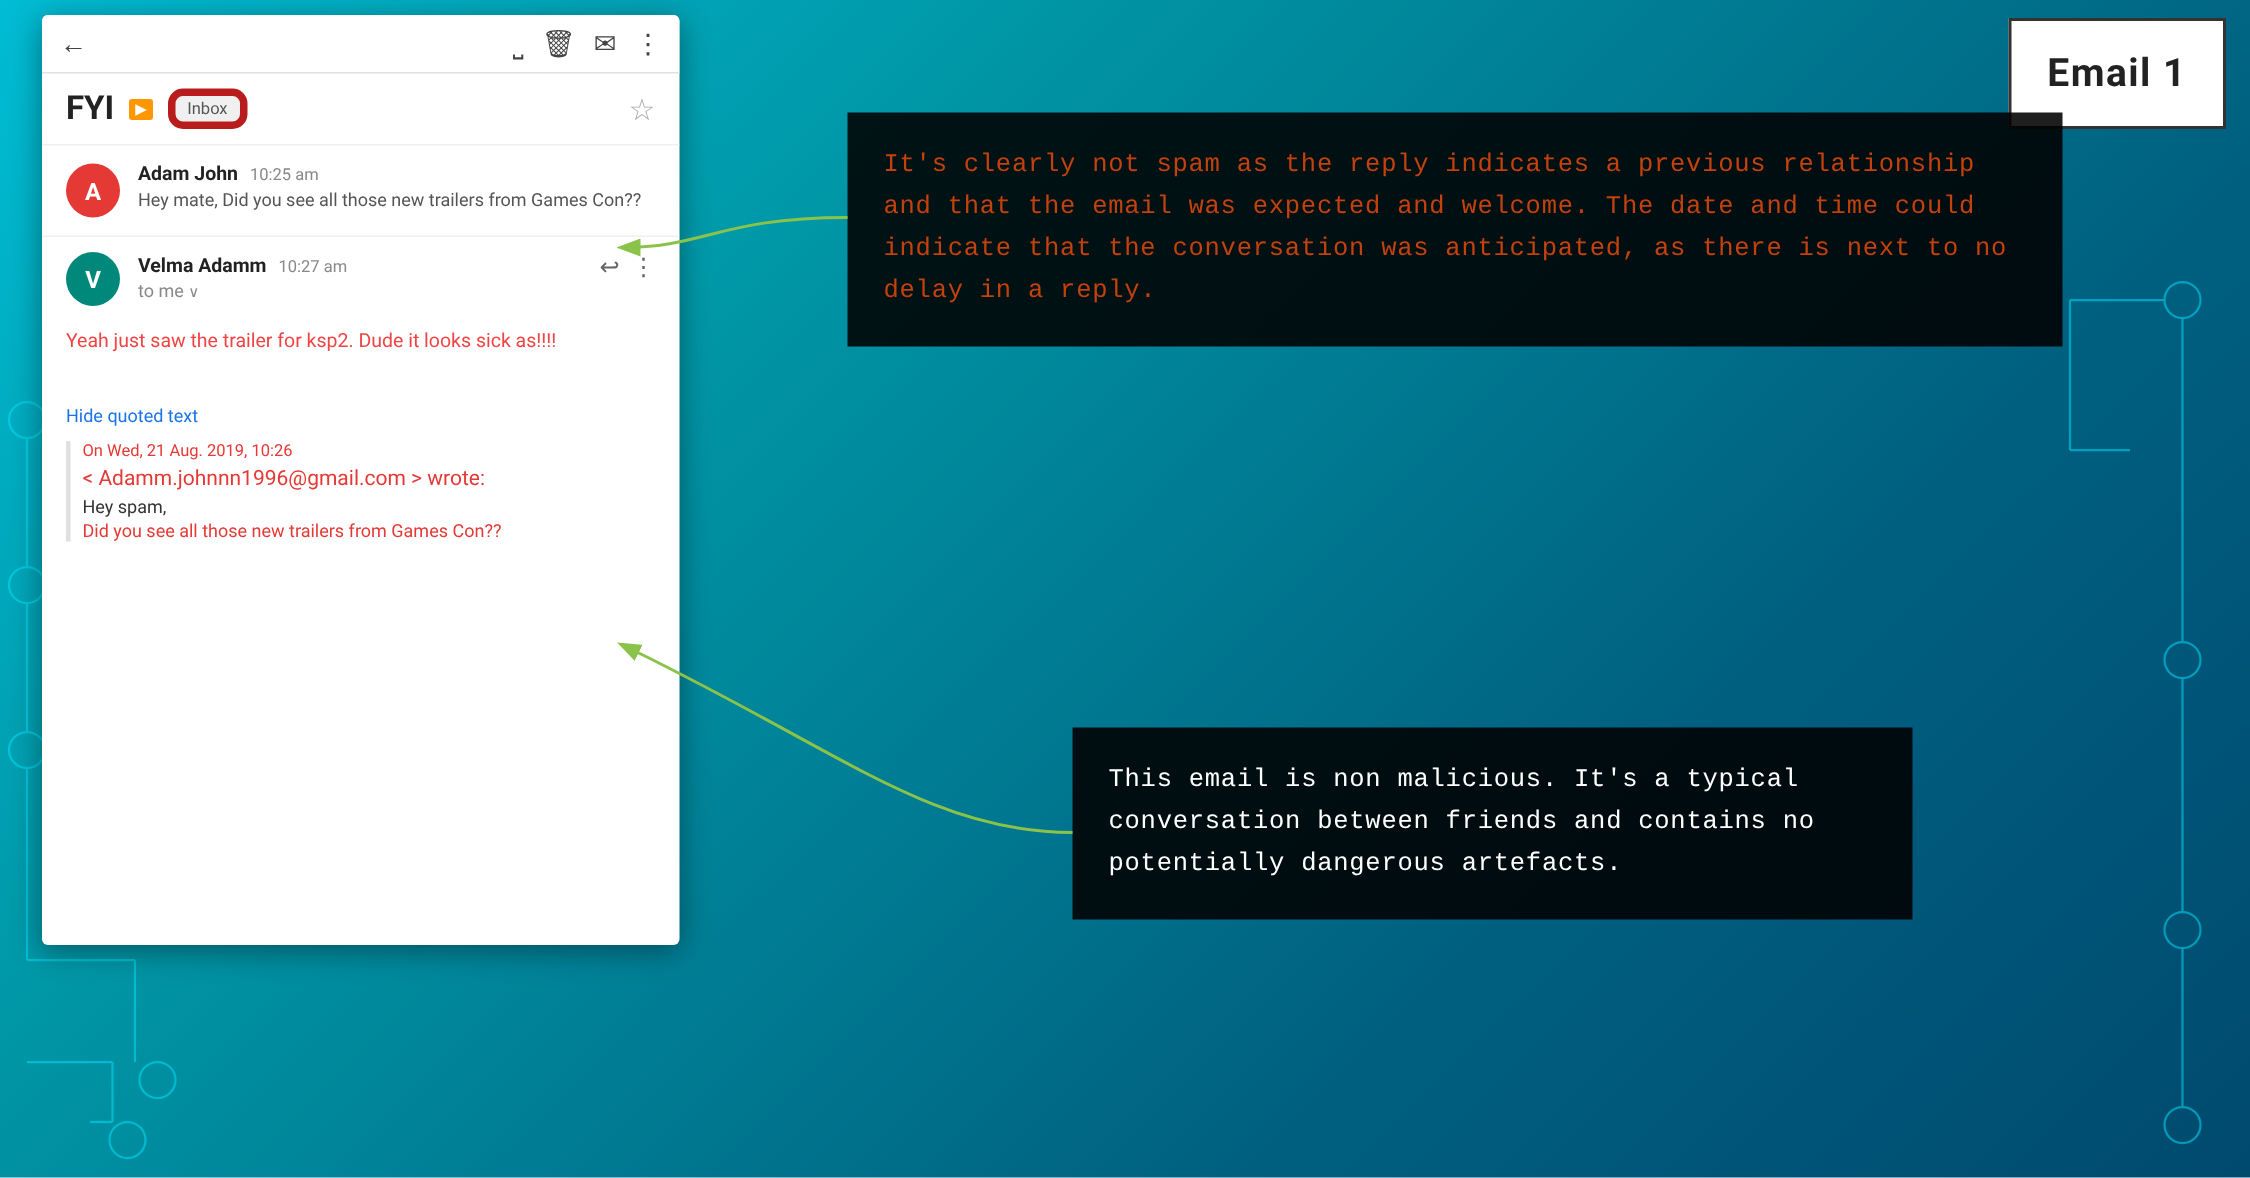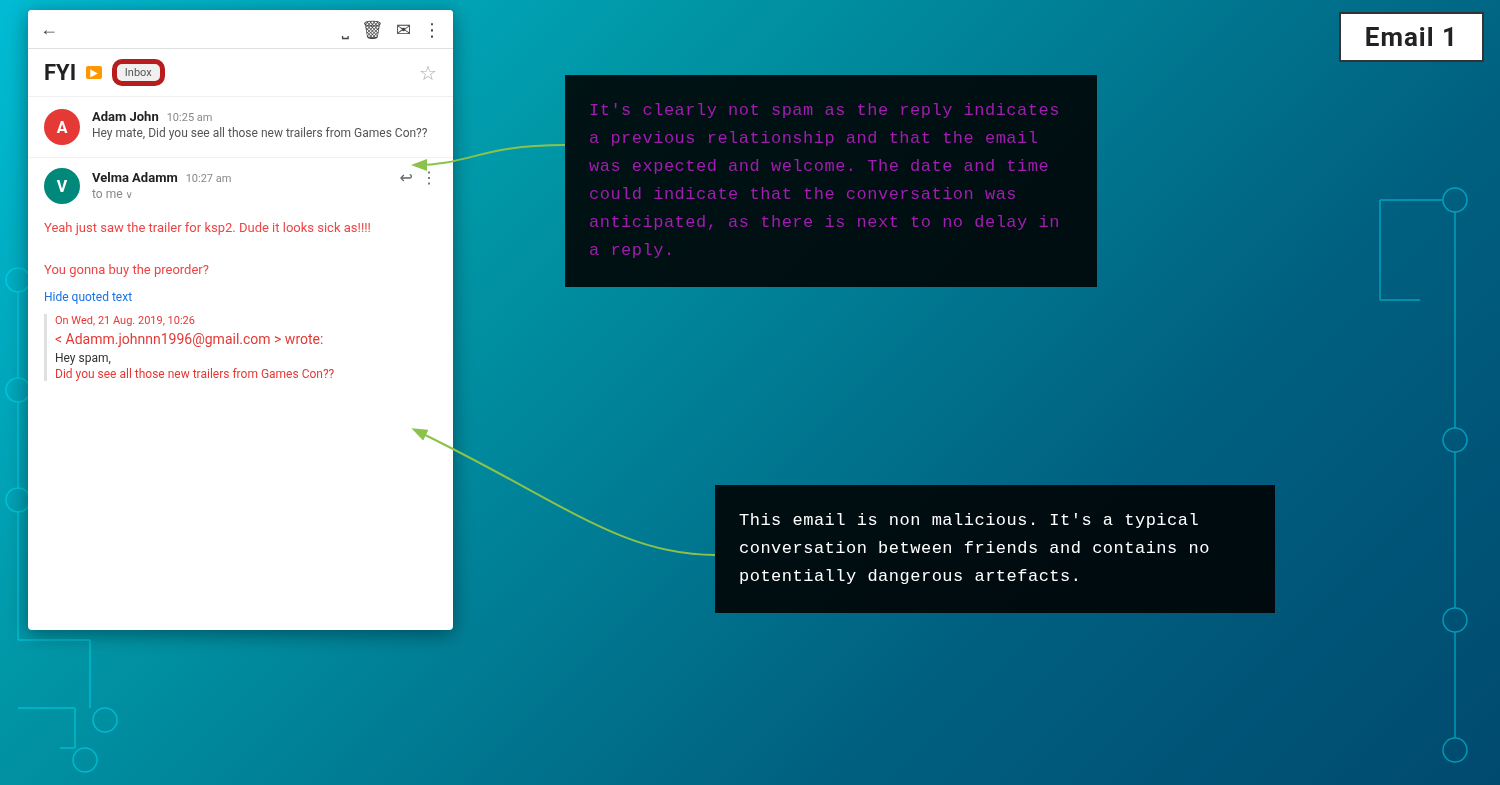--- a/index.html
+++ b/index.html
@@ -21,21 +21,21 @@
       pointer-events: none;
     }
 
     
     .email-label {
       position: absolute;
       top: 12px;
       right: 16px;
       background: white;
       border: 2px solid #333;
-      padding: 8px 24px;
+      padding: 20px 24px;
       font-size: 26px;
       font-weight: bold;
       color: #222;
       letter-spacing: 1px;
     }
 
     
     .phone-mockup {
       position: absolute;
       top: 10px;
@@ -247,23 +247,23 @@
     .quoted-message {
       font-size: 12px;
       color: #e53935;
     }
 
     
     .annotation-box-1 {
       position: absolute;
       top: 75px;
       left: 565px;
-      width: 532px;
+      width: 810px;
       background: rgba(0,0,0,0.88);
-      color: #a21caf;
+      color: #c2410c;
       padding: 22px 24px;
       font-size: 17px;
       line-height: 1.65;
       font-family: 'Courier New', monospace;
       letter-spacing: 0.5px;
     }
 
     .annotation-box-2 {
       position: absolute;
       top: 485px;
@@ -368,21 +368,20 @@
       </div>
       <div class="to-me">
         <span>to me</span> <span style="font-size:10px;">∨</span>
       </div>
     </div>
   </div>
 
   <div class="message-body">
     <p>Yeah just saw the trailer for ksp2. Dude it looks sick as!!!!</p>
     <br>
-    <p>You gonna buy the preorder?</p>
   </div>
 
   <div class="hide-quoted">Hide quoted text</div>
 
   <div class="quoted-block">
     <div class="quoted-header">On Wed, 21 Aug. 2019, 10:26</div>
     <div class="quoted-email">&lt; Adamm.johnnn1996@gmail.com &gt; wrote:</div>
     <div class="quoted-salutation">Hey spam,</div>
     <div class="quoted-message">Did you see all those new trailers from Games Con??</div>
   </div>

